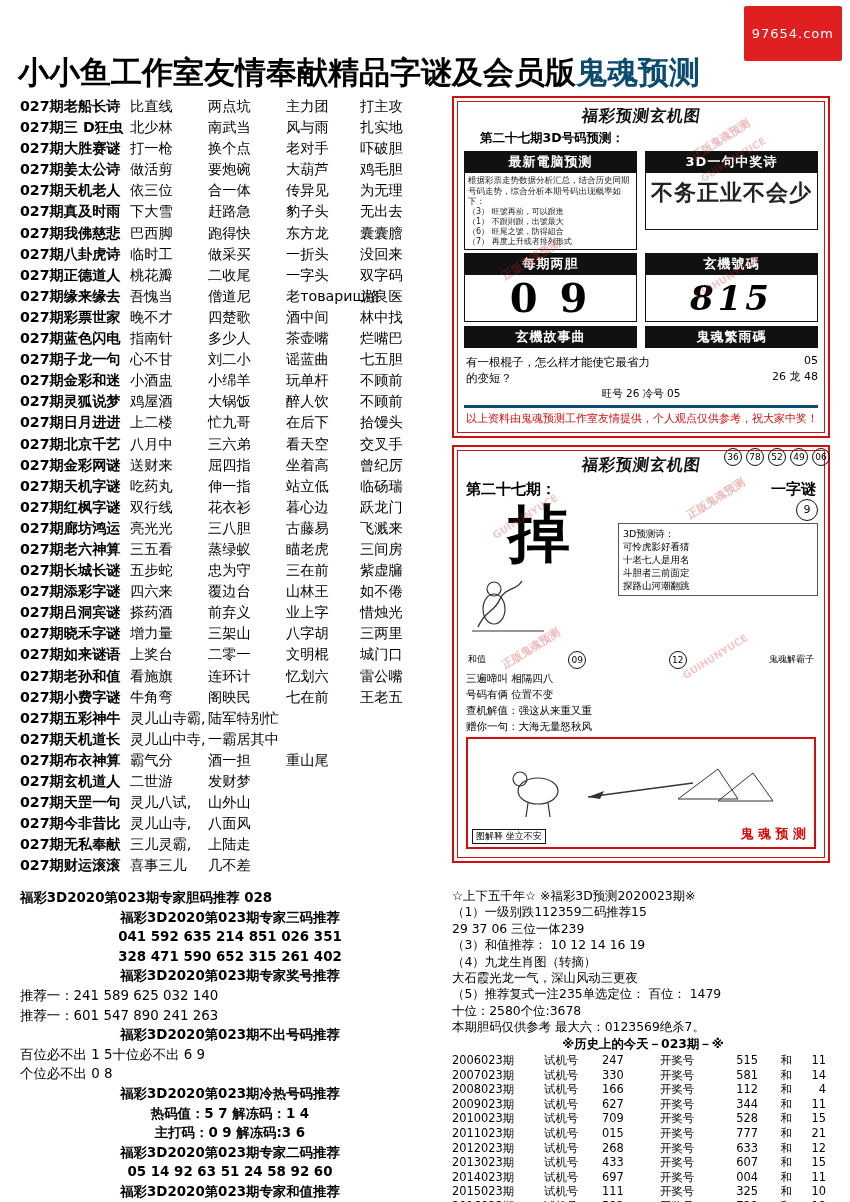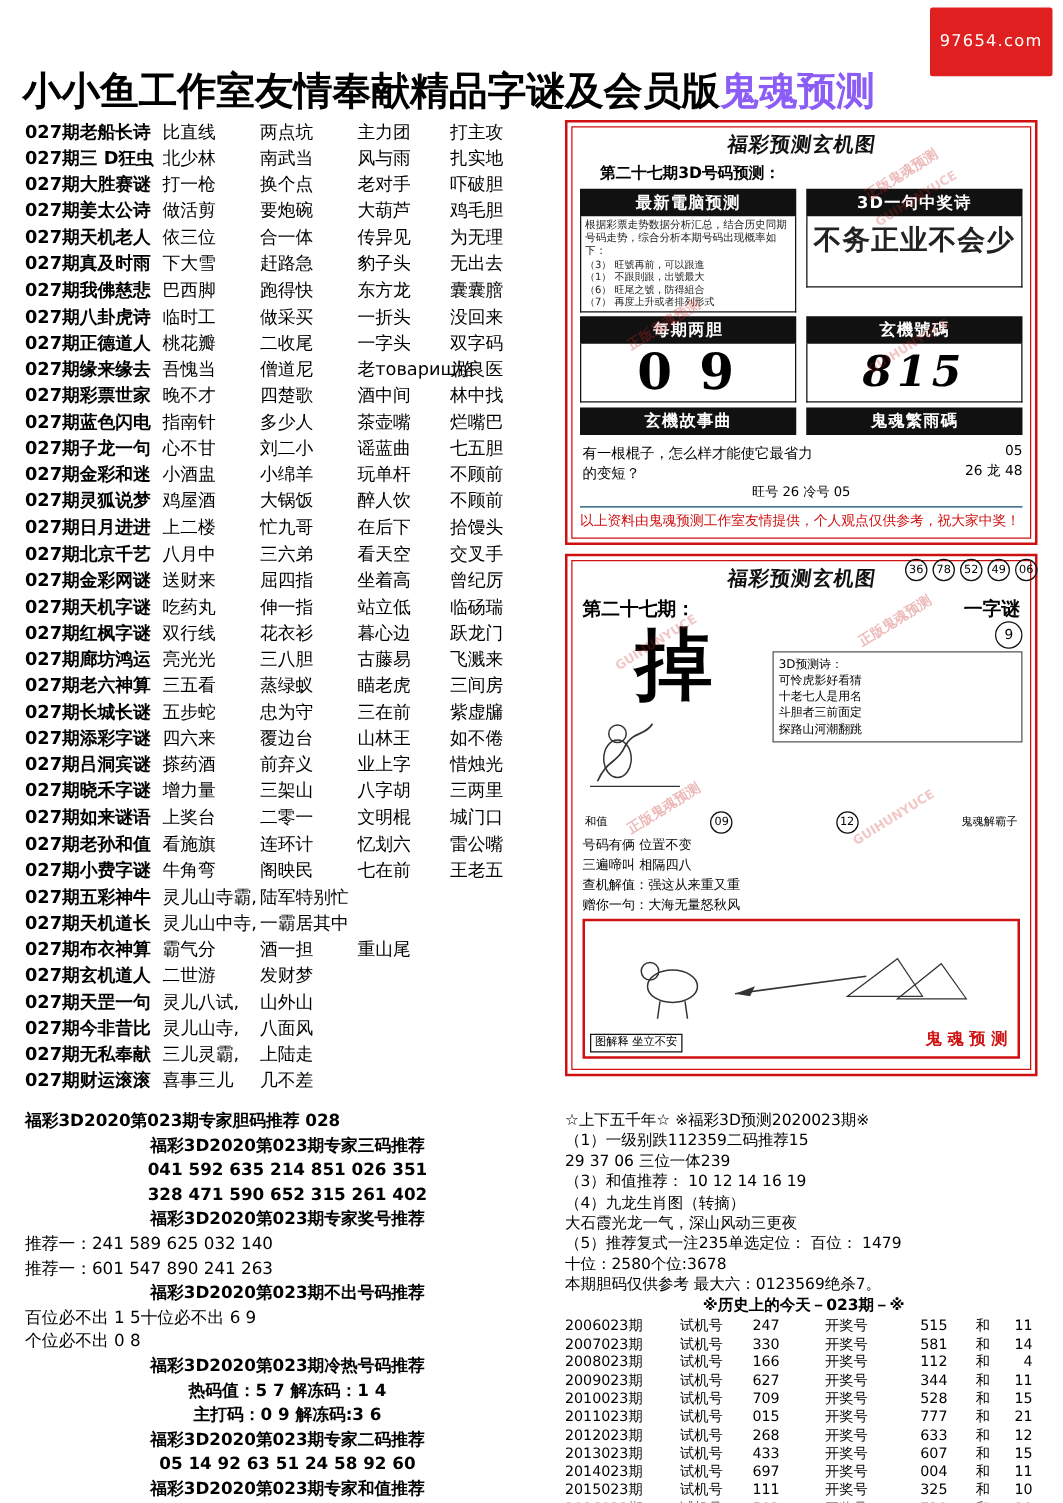--- a/index.html
+++ b/index.html
@@ -5,21 +5,21 @@
   html,body{margin:0;padding:0;background:#ffffff;}
   body{width:850px;height:1202px;font-family:"DejaVu Sans","Liberation Sans",sans-serif;color:#000;position:relative;overflow:hidden;}
   .page{position:relative;width:850px;height:1202px;background:#fff;}
 
   
   .corner-badge{position:absolute;top:6px;right:8px;background:#e02020;color:#fff;font-size:13px;padding:20px 8px;border-radius:2px;letter-spacing:1px;}
 
   
   .title-bar{position:absolute;left:18px;top:52px;width:814px;height:36px;}
   .title-bar .t{font-family:"DejaVu Serif","Liberation Serif",serif;font-weight:bold;font-size:31px;letter-spacing:0px;white-space:nowrap;}
-  .title-bar .t .red{color:#8b5cf6;}
+  .title-bar .t .red{color:#0c4a6e;}
 
   
   .riddles{position:absolute;left:20px;top:96px;width:420px;}
   .riddle-row{display:flex;align-items:baseline;font-size:14.2px;line-height:21.1px;font-family:"DejaVu Sans","Liberation Sans",sans-serif;white-space:nowrap;}
   .riddle-row .c{display:inline-block;}
   .riddle-row .c0{width:110px;font-weight:bold;}
   .riddle-row .c1{width:78px;}
   .riddle-row .c2{width:78px;}
   .riddle-row .c3{width:74px;}
   .riddle-row .c4{width:auto;}
@@ -49,21 +49,21 @@
   .tinytable div{white-space:nowrap;}
 
   .numrow{display:flex;gap:8px;margin-bottom:4px;}
   .numbox{flex:1;}
   .numbody{border:1px solid #111;border-top:none;text-align:center;font-family:"DejaVu Serif","Liberation Serif",serif;font-size:40px;font-weight:bold;line-height:46px;letter-spacing:4px;}
   .numbody.script{font-style:italic;font-size:34px;}
 
   .q-area{font-size:11.5px;line-height:16px;padding:2px 2px 0 2px;}
   .q-right{text-align:right;font-size:11px;margin-top:2px;}
   .mid-small{font-size:10.5px;text-align:center;margin-top:1px;}
-  .redline{color:#cf1010;font-size:11px;text-align:left;border-top:1px solid #0c4a6e;margin-top:4px;padding-top:3px;letter-spacing:0px;}
+  .redline{color:#cf1010;font-size:11px;text-align:right;border-top:3px solid #0c4a6e;margin-top:4px;padding-top:3px;letter-spacing:0px;}
 
   
   .panel2{margin-top:7px;}
   .p2head{display:flex;justify-content:space-between;font-size:15px;font-weight:bold;margin:4px 2px 0 2px;}
   .p2big{text-align:center;font-family:"DejaVu Serif","Liberation Serif",serif;font-size:62px;font-weight:bold;line-height:70px;}
   .p2cols{display:flex;gap:4px;align-items:flex-start;}
   .p2left{width:150px;position:relative;height:150px;}
   .p2right{flex:1;font-size:9.5px;line-height:13px;}
   .p2poem{border:1px solid #555;padding:3px 4px;font-size:9.5px;line-height:13px;}
   .circle{display:inline-block;width:16px;height:16px;border:1px solid #111;border-radius:50%;text-align:center;line-height:16px;font-size:9px;}
@@ -481,22 +481,22 @@
           </div>
         </div>
 
         <div style="display:flex;align-items:center;justify-content:space-between;margin:2px 4px;">
           <span style="font-size:9px;">和值</span>
           <span class="circle">09</span>
           <span class="circle">12</span>
           <span style="font-size:9px;">鬼魂解霸子</span>
         </div>
 
+        <div class="p2rowmid">三遍啼叫    相隔四八</div>
         <div class="p2rowmid">号码有俩  位置不变</div>
-        <div class="p2rowmid">三遍啼叫    相隔四八</div>
         <div class="p2rowmid">查机解值：强这从来重又重</div>
         <div class="p2rowmid">赠你一句：大海无量怒秋风</div>
 
         <div class="pic-frame">
           <svg width="330" height="104" viewBox="0 0 330 104">
             <path d="M210 60 L250 30 L270 60 Z" stroke="#333" fill="none" stroke-width="1"></path>
             <path d="M250 62 L285 34 L305 62 Z" stroke="#333" fill="none" stroke-width="1"></path>
             <path d="M120 58 L225 44" stroke="#333" stroke-width="1.4"></path>
             <path d="M120 58 L136 52 L132 60 Z" fill="#333"></path>
             <ellipse cx="70" cy="52" rx="20" ry="13" stroke="#333" fill="none" stroke-width="1.2"></ellipse>

